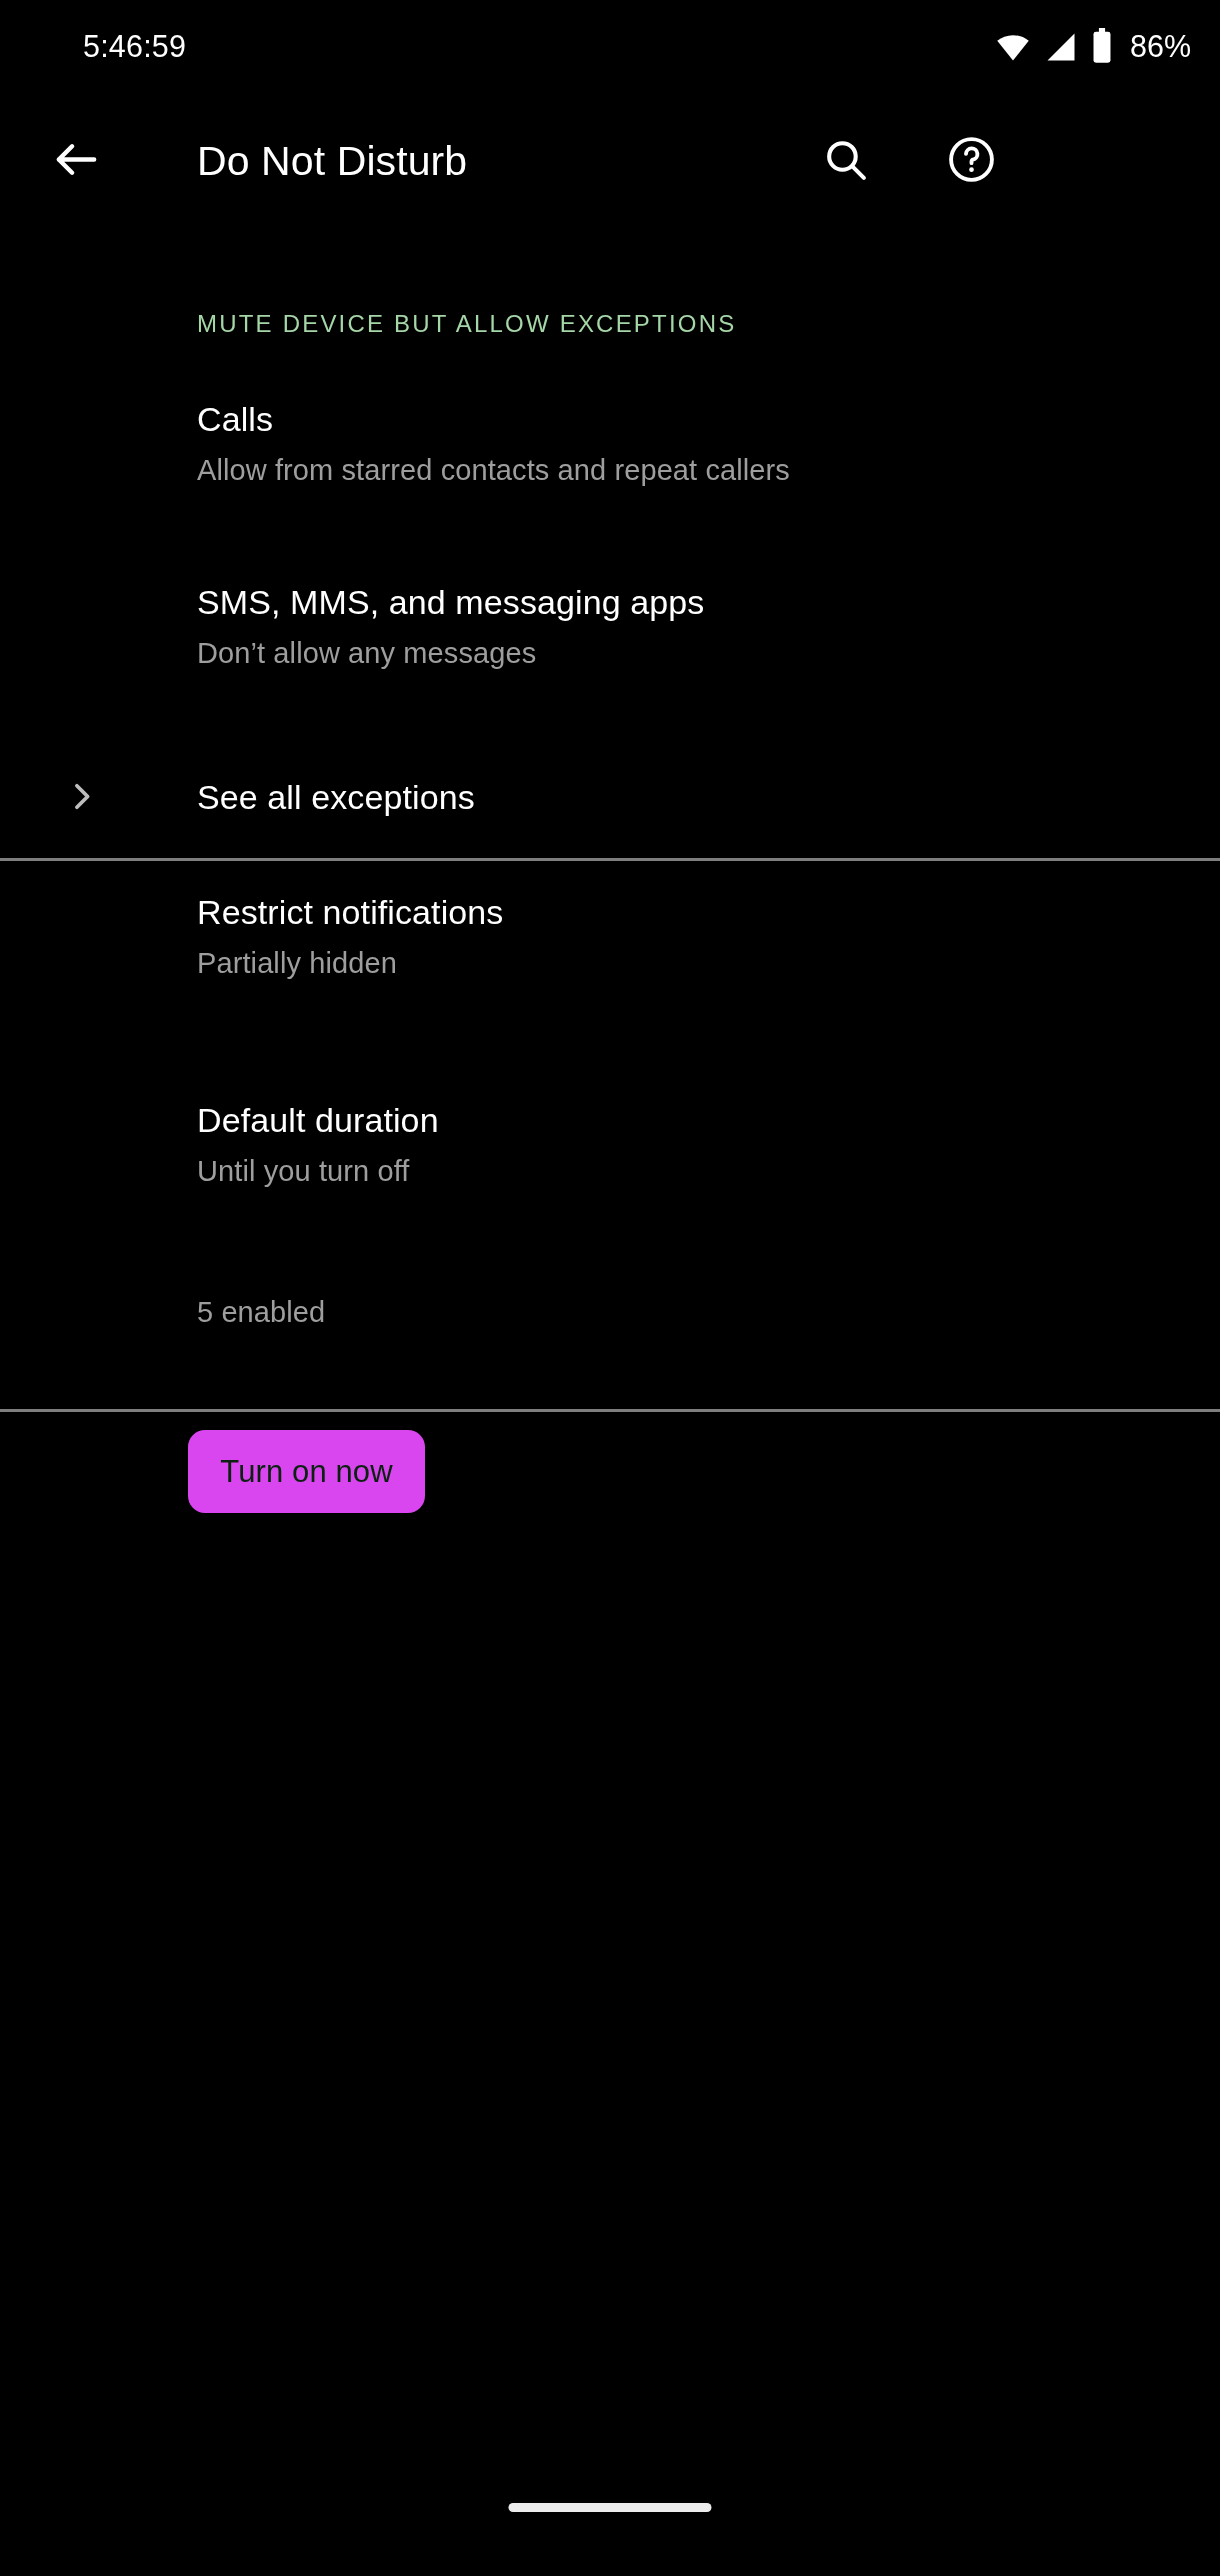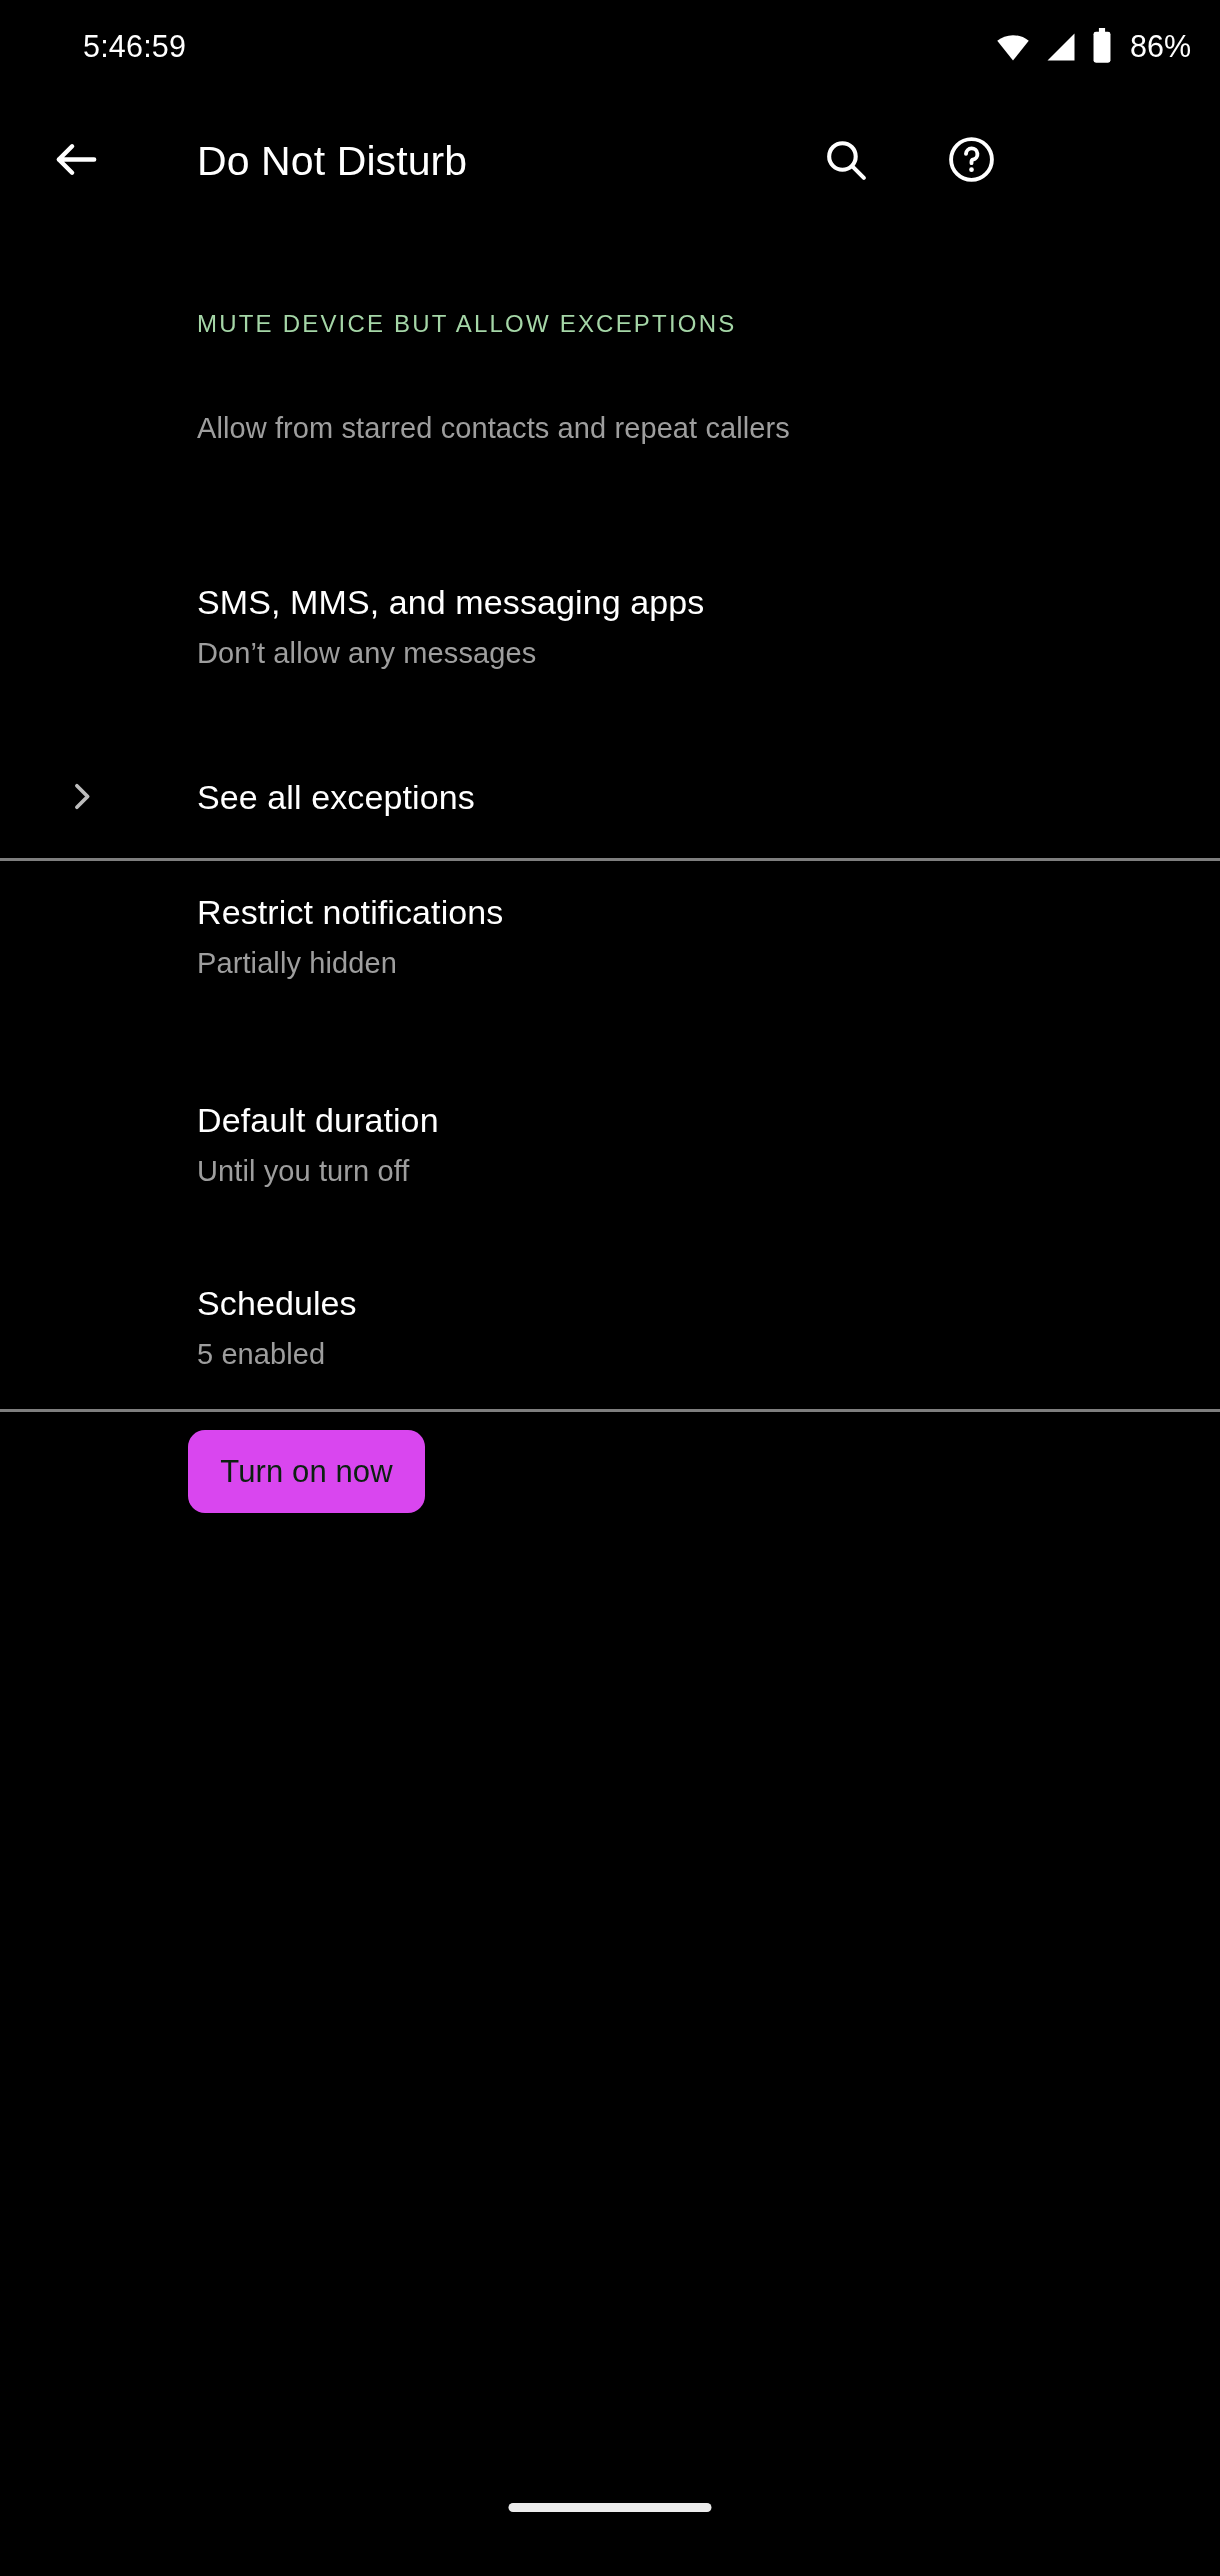--- a/index.html
+++ b/index.html
@@ -219,20 +219,21 @@
       </svg>
     </span>
   </div>
 </div>
 
 <div class="content">
 
   <div class="section-header">MUTE DEVICE BUT ALLOW EXCEPTIONS</div>
 
   <div class="pref-row" style="top:169px;">
+    <div class="pref-title">Calls</div>
     <div class="pref-summary">Allow from starred contacts and repeat callers</div>
   </div>
 
   <div class="pref-row" style="top:352px;">
     <div class="pref-title">SMS, MMS, and messaging apps</div>
     <div class="pref-summary">Don’t allow any messages</div>
   </div>
 
   <div class="pref-row" style="top:547px;">
     <div class="row-chevron" style="top:-3.4px;">
@@ -249,21 +250,20 @@
     <div class="pref-title">Restrict notifications</div>
     <div class="pref-summary">Partially hidden</div>
   </div>
 
   <div class="pref-row" style="top:870px;">
     <div class="pref-title">Default duration</div>
     <div class="pref-summary">Until you turn off</div>
   </div>
 
   <div class="pref-row" style="top:1053px;">
-    <div class="pref-title">Schedules</div>
     <div class="pref-summary">5 enabled</div>
   </div>
 
   <div class="divider" style="top:1180px;"></div>
 
   <div class="turn-on-btn">
     <span>Turn on now</span>
   </div>
 
 </div>

